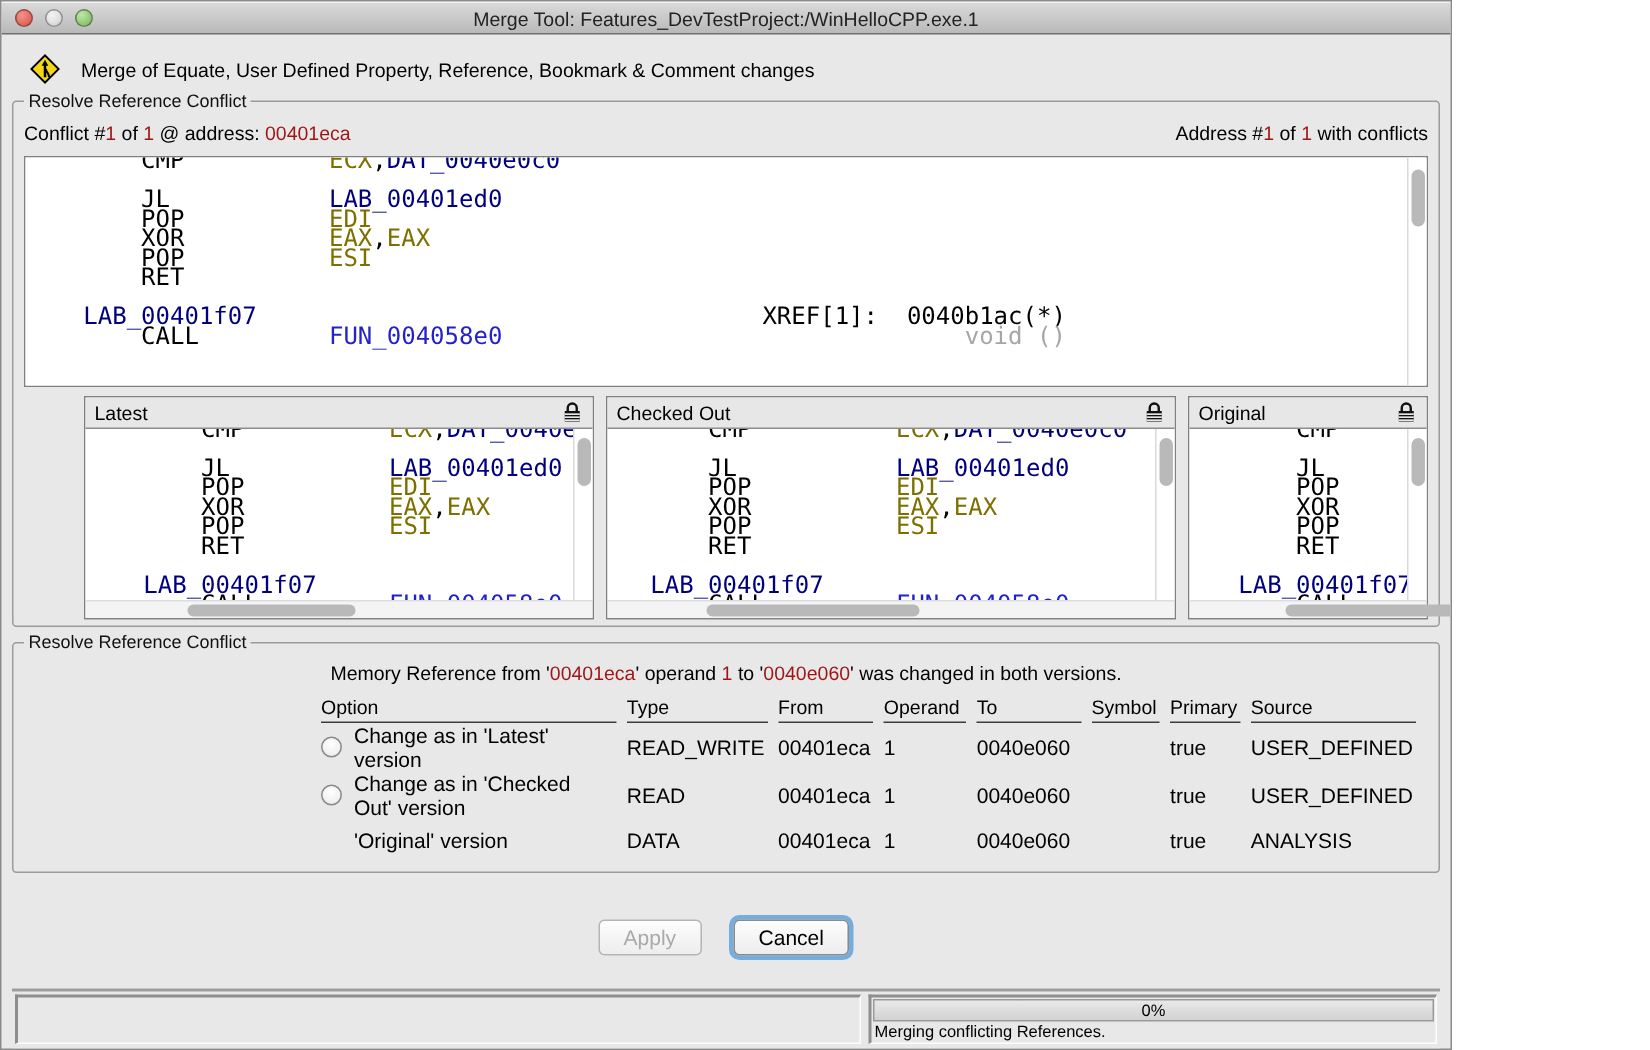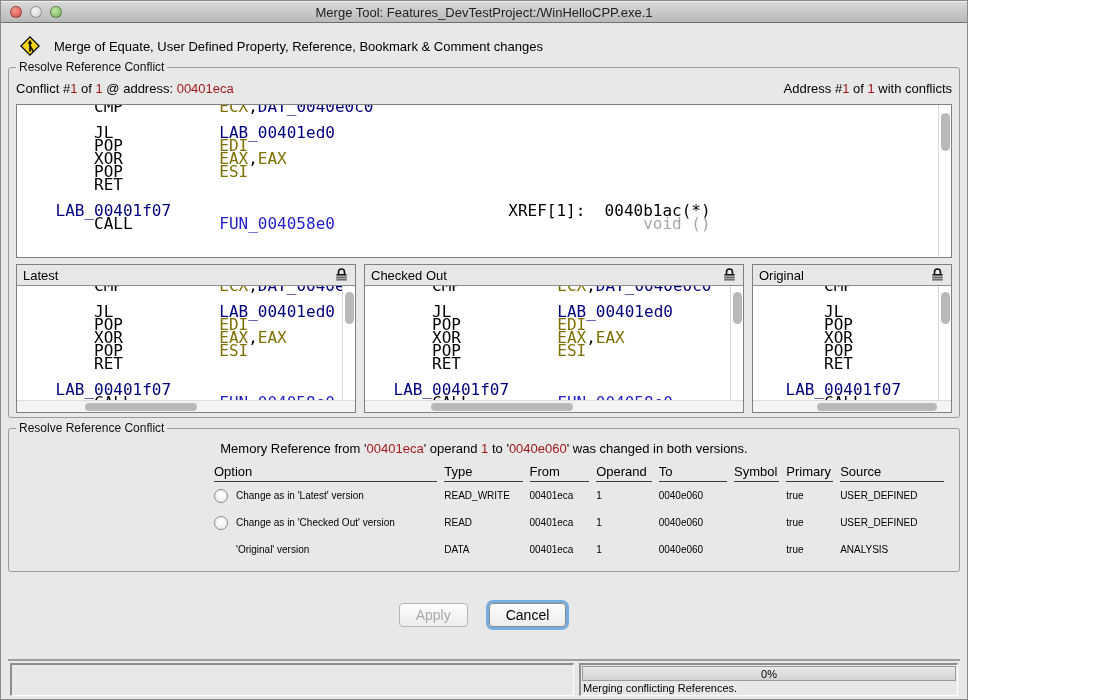--- a/index.html
+++ b/index.html
@@ -52,33 +52,33 @@
              border-left:1px solid #d9d9d9; }
   .vthumb { position:absolute; left:2px; width:9px; border-radius:5px; background:#b9b9b9; }
   .hscroll { position:relative; height:12px; flex:0 0 12px; background:#f4f4f4; border-top:1px solid #ddd; }
   .hthumb { position:absolute; top:2px; height:8px; border-radius:4px; background:#b9b9b9; }
 
   .result-panel { margin:2px 4px 6px 4px; height:154px; }
   .result-panel .asm-view { top:-5px; }
 
   .triple-row { display:flex; gap:8px; margin:0 4px; height:149px; }
   .sub-panel .asm-view { top:-7px; }
-  .p-latest  { flex:0 0 340px; }
+  .p-latest  { flex:0 0 340px;margin-left:40px; }
   .p-checked { flex:0 0 380px; }
   .p-checked .asm-view { left:-10px; }
   .p-original{ flex:1 1 auto; }
   .p-original .asm-view { left:-6px; }
 
   
   .gb-bottom { margin-top:10px; padding:12px 8px 8px 8px; }
   .mem-message { text-align:center; font-size:13px; margin-bottom:8px; }
 
   table.conflict { border-collapse:separate; border-spacing:7px 0; margin-left:190px; }
   th { font-weight:normal; text-align:left; font-size:13px; border-bottom:1px solid #3c3c3c; padding:0 2px 2px 0; }
-  td { font-size:10px; height:27px; vertical-align:middle; padding-right:2px; }
+  td { font-size:14px; height:27px; vertical-align:middle; padding-right:2px; }
   .w-option{ width:250px; } .w-type{ width:80px; } .w-from{ width:62px; } .w-operand{ width:56px; }
   .w-to{ width:72px; } .w-symbol{ width:44px; } .w-primary{ width:44px; } .w-source{ width:108px; }
   .opt-cell { display:flex; align-items:center; gap:8px; }
   .radio { width:14px; height:14px; border-radius:50%; border:1px solid #8a8a8a; flex:0 0 14px;
            background:radial-gradient(circle at 50% 35%, #ffffff, #e9e9e9); }
   .radio-spacer { width:14px; flex:0 0 14px; }
 
   .chk-row { display:flex; align-items:center; gap:7px; margin:10px 0 2px 2px; font-size:13px; }
   .checkbox { width:13px; height:13px; border:1px solid #919191; border-radius:2px; background:#fff; flex:0 0 13px; }
 

